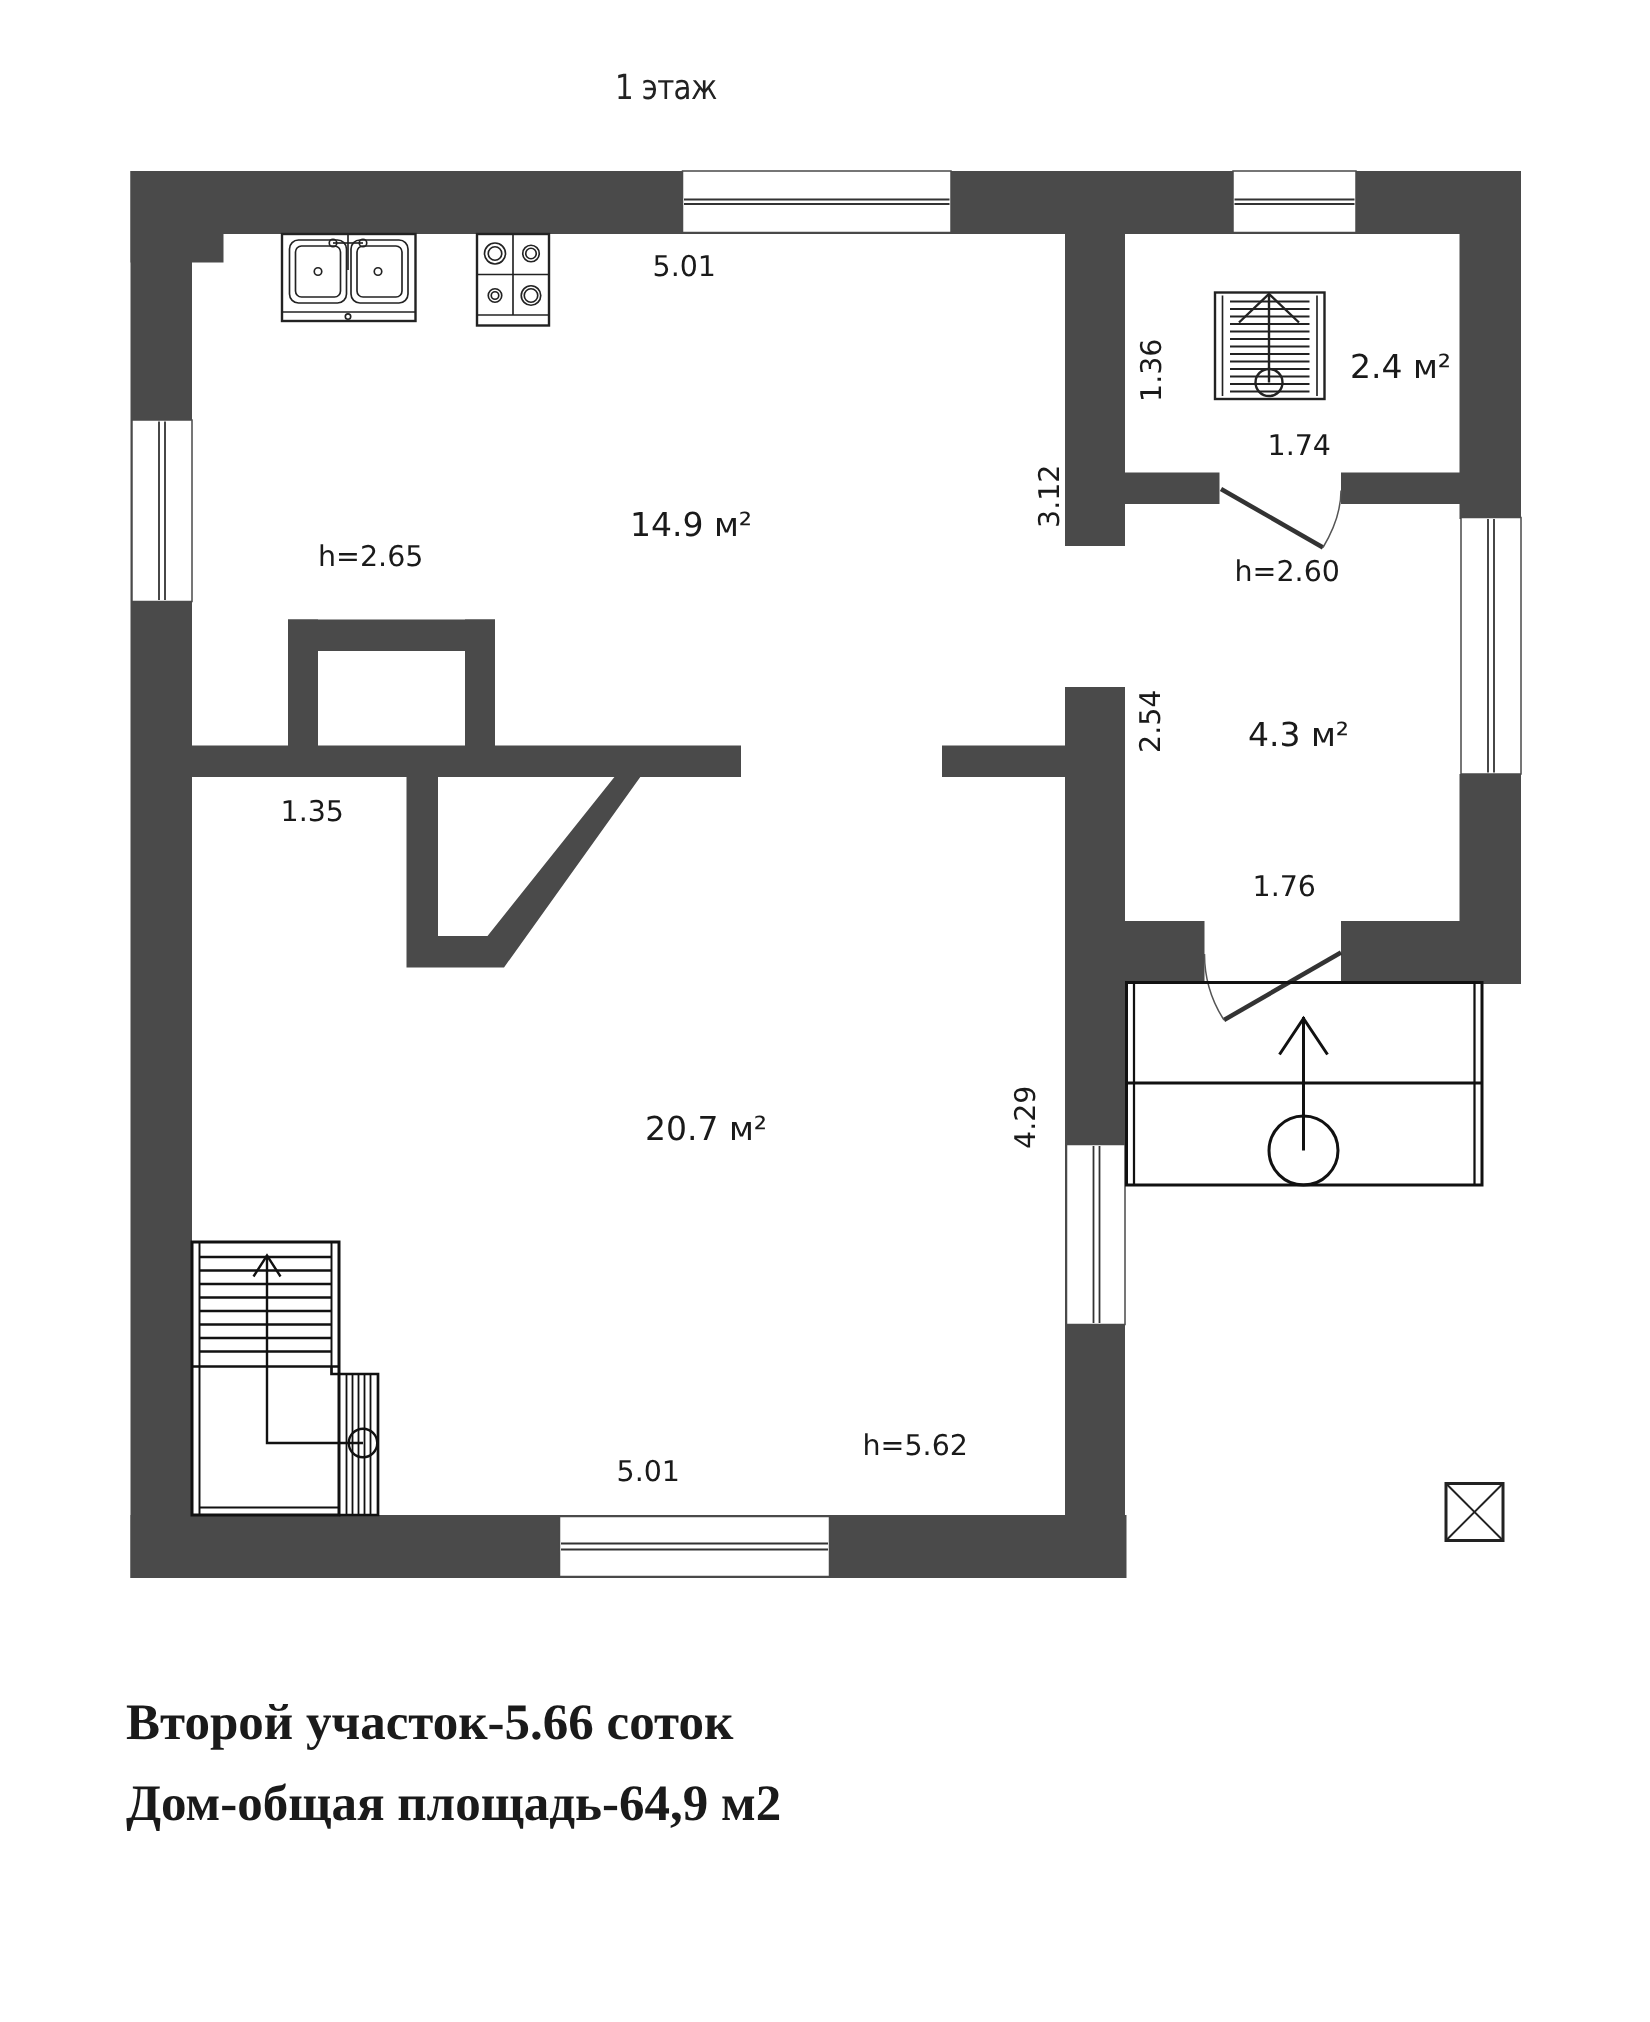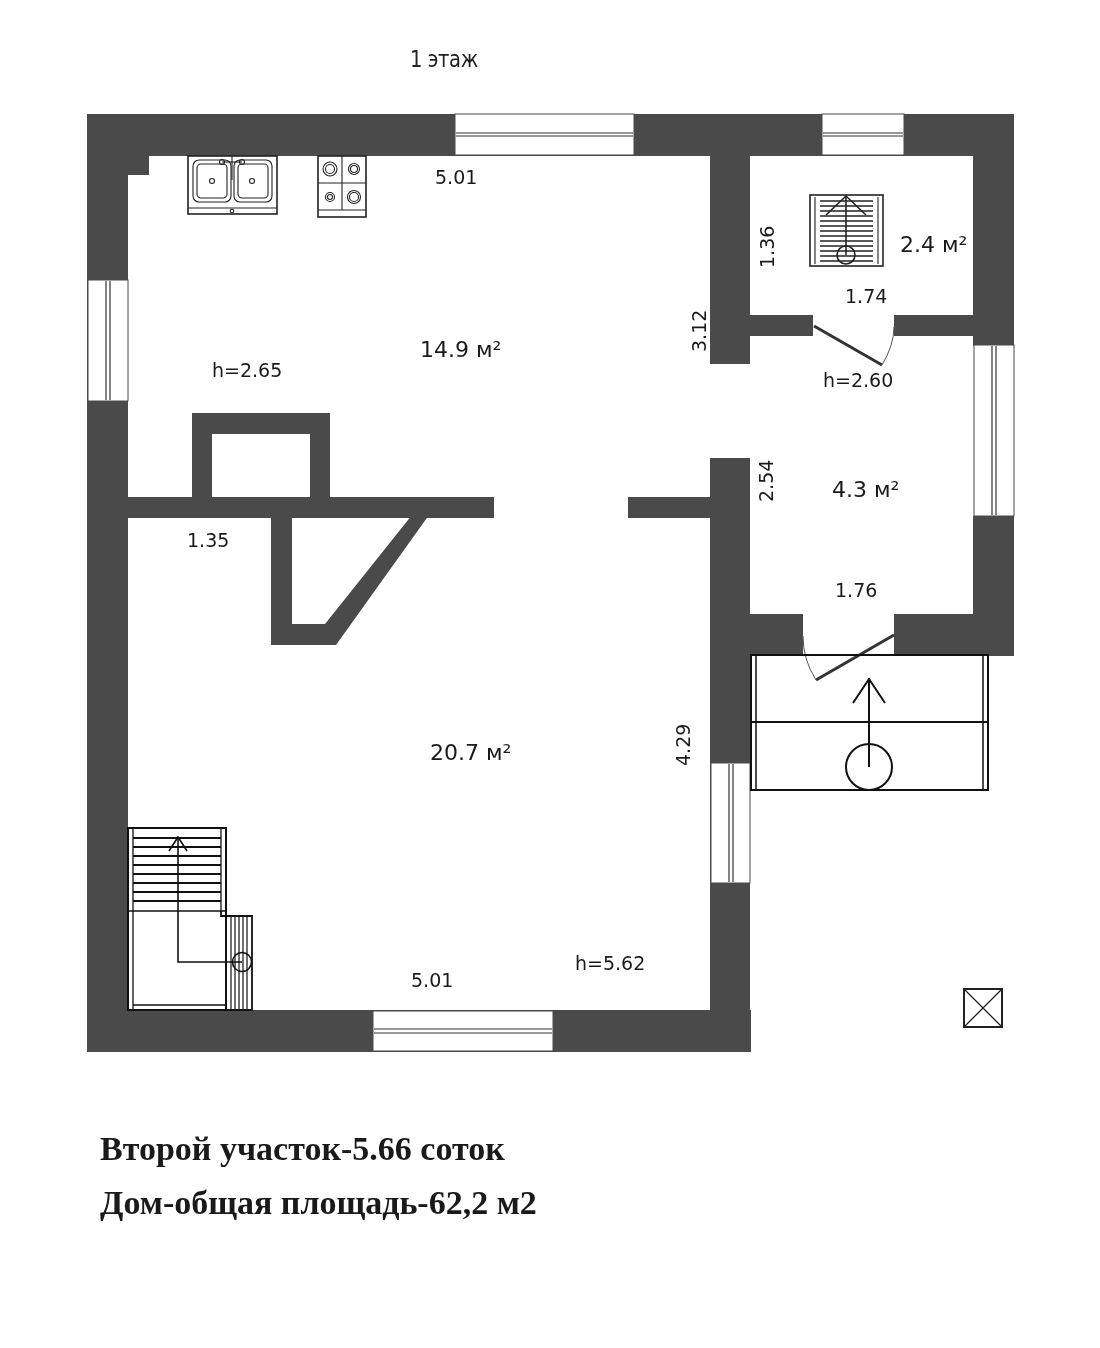--- a/index.html
+++ b/index.html
@@ -6,21 +6,21 @@
   body { width: 1100px; height: 1348px; position: relative; overflow: hidden; font-family: "DejaVu Sans", sans-serif; }
   .floor-title { position: absolute; left: 410px; top: 46px; font-size: 23px; color: #222; letter-spacing: -0.5px; font-family: "DejaVu Sans", sans-serif; transform: scaleX(0.85); transform-origin: left top; }
   svg.plan { position: absolute; left: 0; top: 0; }
   .wall { fill: #4a4a4a; }
   .win-frame { fill: #ffffff; stroke: #4a4a4a; stroke-width: 1; }
   .win-line { stroke: #333; stroke-width: 1.2; fill: none; }
   .fix { fill: #ffffff; stroke: #222; stroke-width: 1.6; }
   .fix-thin { fill: none; stroke: #222; stroke-width: 1.1; }
   .dim { font-family: "DejaVu Sans", sans-serif; font-size: 19px; fill: #1a1a1a; }
   .area { font-family: "DejaVu Sans", sans-serif; font-size: 22px; fill: #1a1a1a; }
-  .footer { position: absolute; left: 100px; font-family: "Liberation Serif", serif; font-weight: bold; font-size: 34px; color: #1a1a1a; }
+  .footer { position: absolute; left: 84px; font-family: "Liberation Serif", serif; font-weight: bold; font-size: 34px; color: #1a1a1a; }
   .footer.l1 { top: 1130px; }
   .footer.l2 { top: 1184px; }
 </style>
 </head>
 <body>
 
 <div class="floor-title">1 этаж</div>
 
 <svg class="plan" width="1100" height="1100" viewBox="0 0 1100 1100">
 
@@ -227,13 +227,13 @@
   <text class="area" x="900" y="252">2.4 м²</text>
   <text class="dim" x="845" y="303">1.74</text>
   <text class="dim" x="823" y="387">h=2.60</text>
 
   <text class="dim" transform="translate(773,502) rotate(-90)">2.54</text>
   <text class="area" x="832" y="497">4.3 м²</text>
   <text class="dim" x="835" y="597">1.76</text>
 </svg>
 
 <div class="footer l1">Второй участок-5.66 соток</div>
-<div class="footer l2">Дом-общая площадь-62,2 м2</div>
+<div class="footer l2">Дом-общая площадь-64,9 м2</div>
 
 </body></html>

